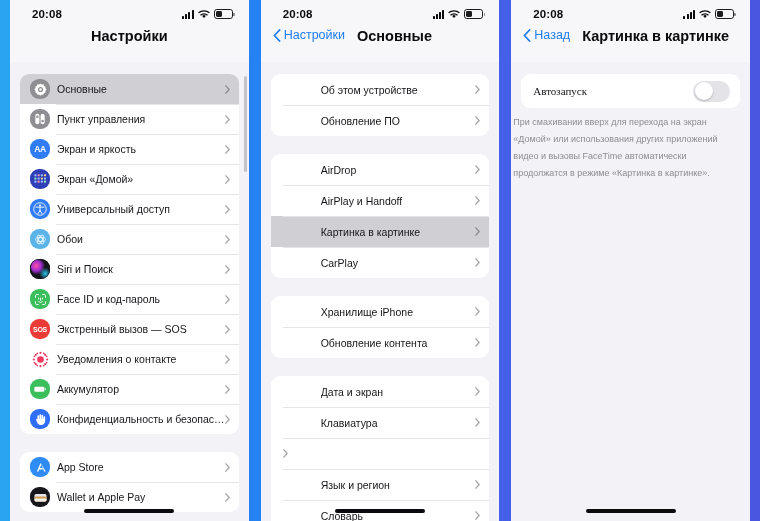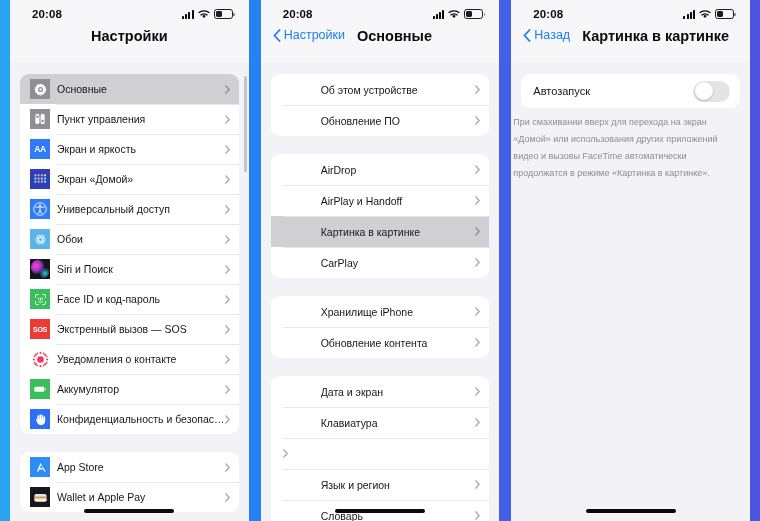--- a/index.html
+++ b/index.html
@@ -162,21 +162,21 @@
     position: absolute;
     left: 10px; right: 0; top: 0;
     height: 1px;
     background: #e6e6ea;
   }
   .row.has-icon + .row.has-icon::before { left: 36px; }
 
   .ico {
     flex: 0 0 auto;
     width: 20px; height: 20px;
-    border-radius: 0;
+    border-radius: 9px;
     margin-right: 7px;
     display: flex;
     align-items: center;
     justify-content: center;
     font-size: 8px;
     font-weight: bold;
     color: #fff;
     overflow: hidden;
     position: relative;
   }
@@ -206,21 +206,21 @@
     color: #8c8c92;
   }
 
   
   .toggle-row {
     display: flex;
     align-items: center;
     height: 34px;
     padding: 0 10px 0 12px;
   }
-  .toggle-label { flex: 1 1 auto; font-size: 11px; color: #16161a; }
+  .toggle-label { flex: 1 1 auto; font-size: 11px; color: #16161a; font-family: Liberation Serif, serif; }
   .toggle {
     flex: 0 0 auto;
     width: 37px; height: 21px;
     border-radius: 11px;
     background: #e3e3e8;
     position: relative;
     cursor: pointer;
   }
   .toggle .knob {
     position: absolute;

